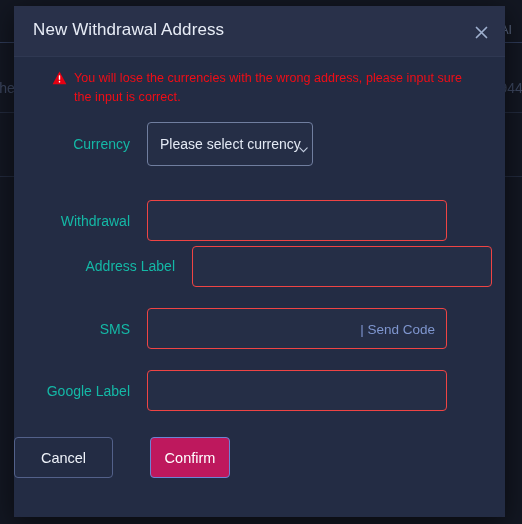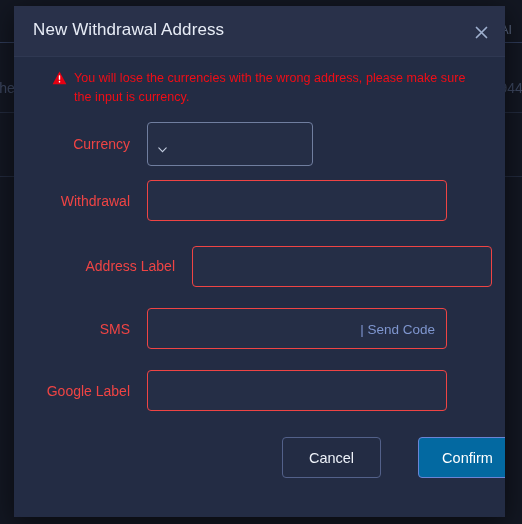--- a/index.html
+++ b/index.html
@@ -131,21 +131,21 @@
   .form-row {
     position: absolute;
     left: 0;
     width: 491px;
     display: flex;
     align-items: center;
   }
   .f-label {
     width: 133px;
     text-align: right;
-    color: #ef4444;
+    color: #14b8a6;
     font-size: 14px;
     line-height: 18px;
     padding-right: 17px;
     box-sizing: border-box;
     flex: 0 0 auto;
   }
   .f-label.two-line { line-height: 19px; margin-left: 45px; }
   .txt-input {
     width: 300px;
     height: 41px;
@@ -205,44 +205,43 @@
     user-select: none;
   }
 
   
   #footer {
     position: absolute;
     left: 0;
     top: 431px;
     width: 491px;
     display: flex;
-    justify-content: flex-end;
+    justify-content: flex-start;
     gap: 37px;
-    padding-left: 12px;
   }
   .btn {
     height: 41px;
     border-radius: 4px;
     display: flex;
     align-items: center;
     justify-content: center;
     font-size: 14.5px;
     cursor: pointer;
     box-sizing: border-box;
     user-select: none;
   }
   #cancel-button {
     width: 99px;
     background: transparent;
     border: 1px solid #53618a;
     color: #eef2f9;
   }
   #confirm-button {
-    width: 99px;
-    background: #0369a1;
+    width: 80px;
+    background: #be185d;
     border: 1px solid #6b84d4;
     color: #ffffff;
   }
 </style>
 </head>
 <body>
 
 <div id="backdrop">
 
   <div class="bg-col-head c2">Al</div>
@@ -269,35 +268,36 @@
   </div>
 
   <div id="warning">
     <span id="warn-icon">
       <svg width="15" height="14" viewBox="0 0 15 14" aria-hidden="true">
         <path d="M7.5 0.6 L14.4 13.2 L0.6 13.2 Z" fill="#e60012"></path>
         <rect x="6.8" y="4.2" width="1.4" height="4.6" fill="#ffffff" rx=".5"></rect>
         <rect x="6.8" y="9.8" width="1.4" height="1.6" fill="#ffffff" rx=".5"></rect>
       </svg>
     </span>
-    <span id="warn-text">You will lose the currencies with the wrong address, please make sure the input is currency.</span>
+    <span id="warn-text">You will lose the currencies with the wrong address, please input sure the input is correct.</span>
   </div>
 
   <div class="form-row" style="top:116px">
     <div class="f-label">Currency</div>
     <div class="select-box">
+      <span class="select-text">Please select currency</span>
       <span class="select-caret">
         <svg width="9" height="6" viewBox="0 0 9 6" aria-hidden="true">
           <path d="M0.8 0.8 L4.5 4.6 L8.2 0.8" stroke="#c3cde0" stroke-width="1.1" fill="none" stroke-linecap="round"></path>
         </svg>
       </span>
     </div>
   </div>
 
-  <div class="form-row" style="top:174px">
+  <div class="form-row" style="top:194px">
     <div class="f-label">Withdrawal</div>
     <div class="txt-input">
       <input type="text" placeholder="" style="">
     </div>
   </div>
 
   <div class="form-row" style="top:240px">
     <div class="f-label two-line">Address Label</div>
     <div class="txt-input">
       <input type="text" placeholder="" style="">

